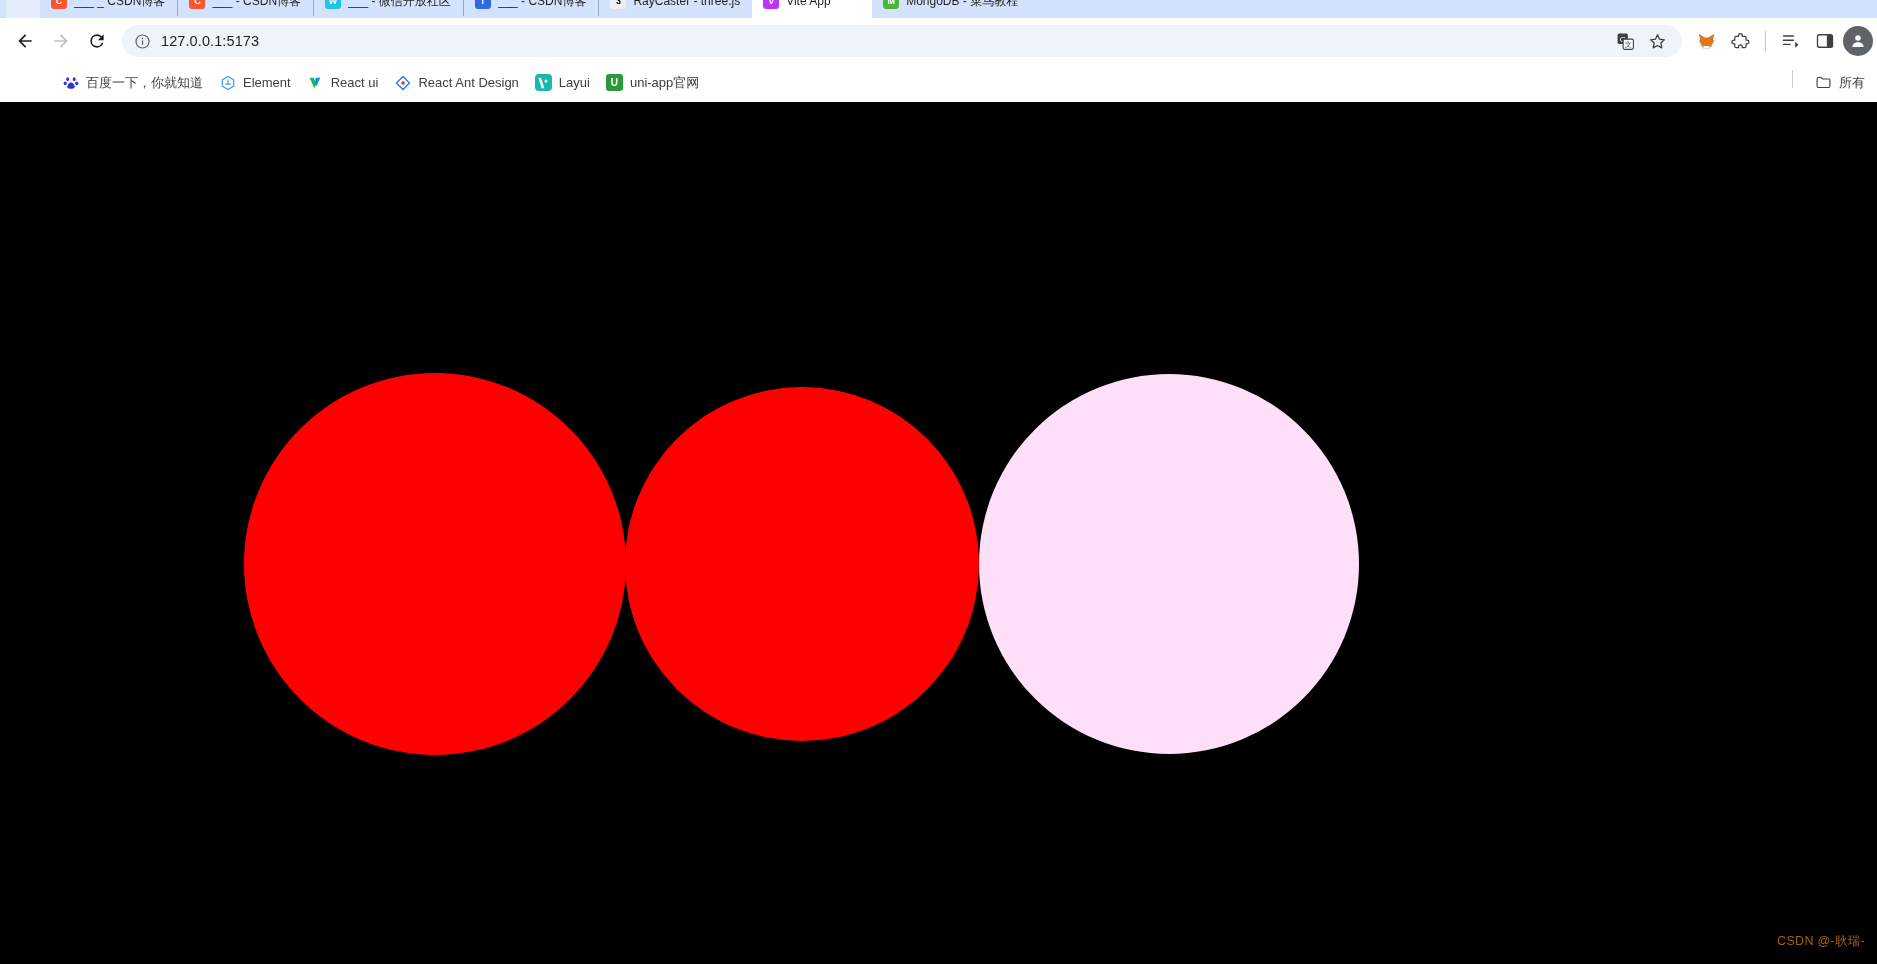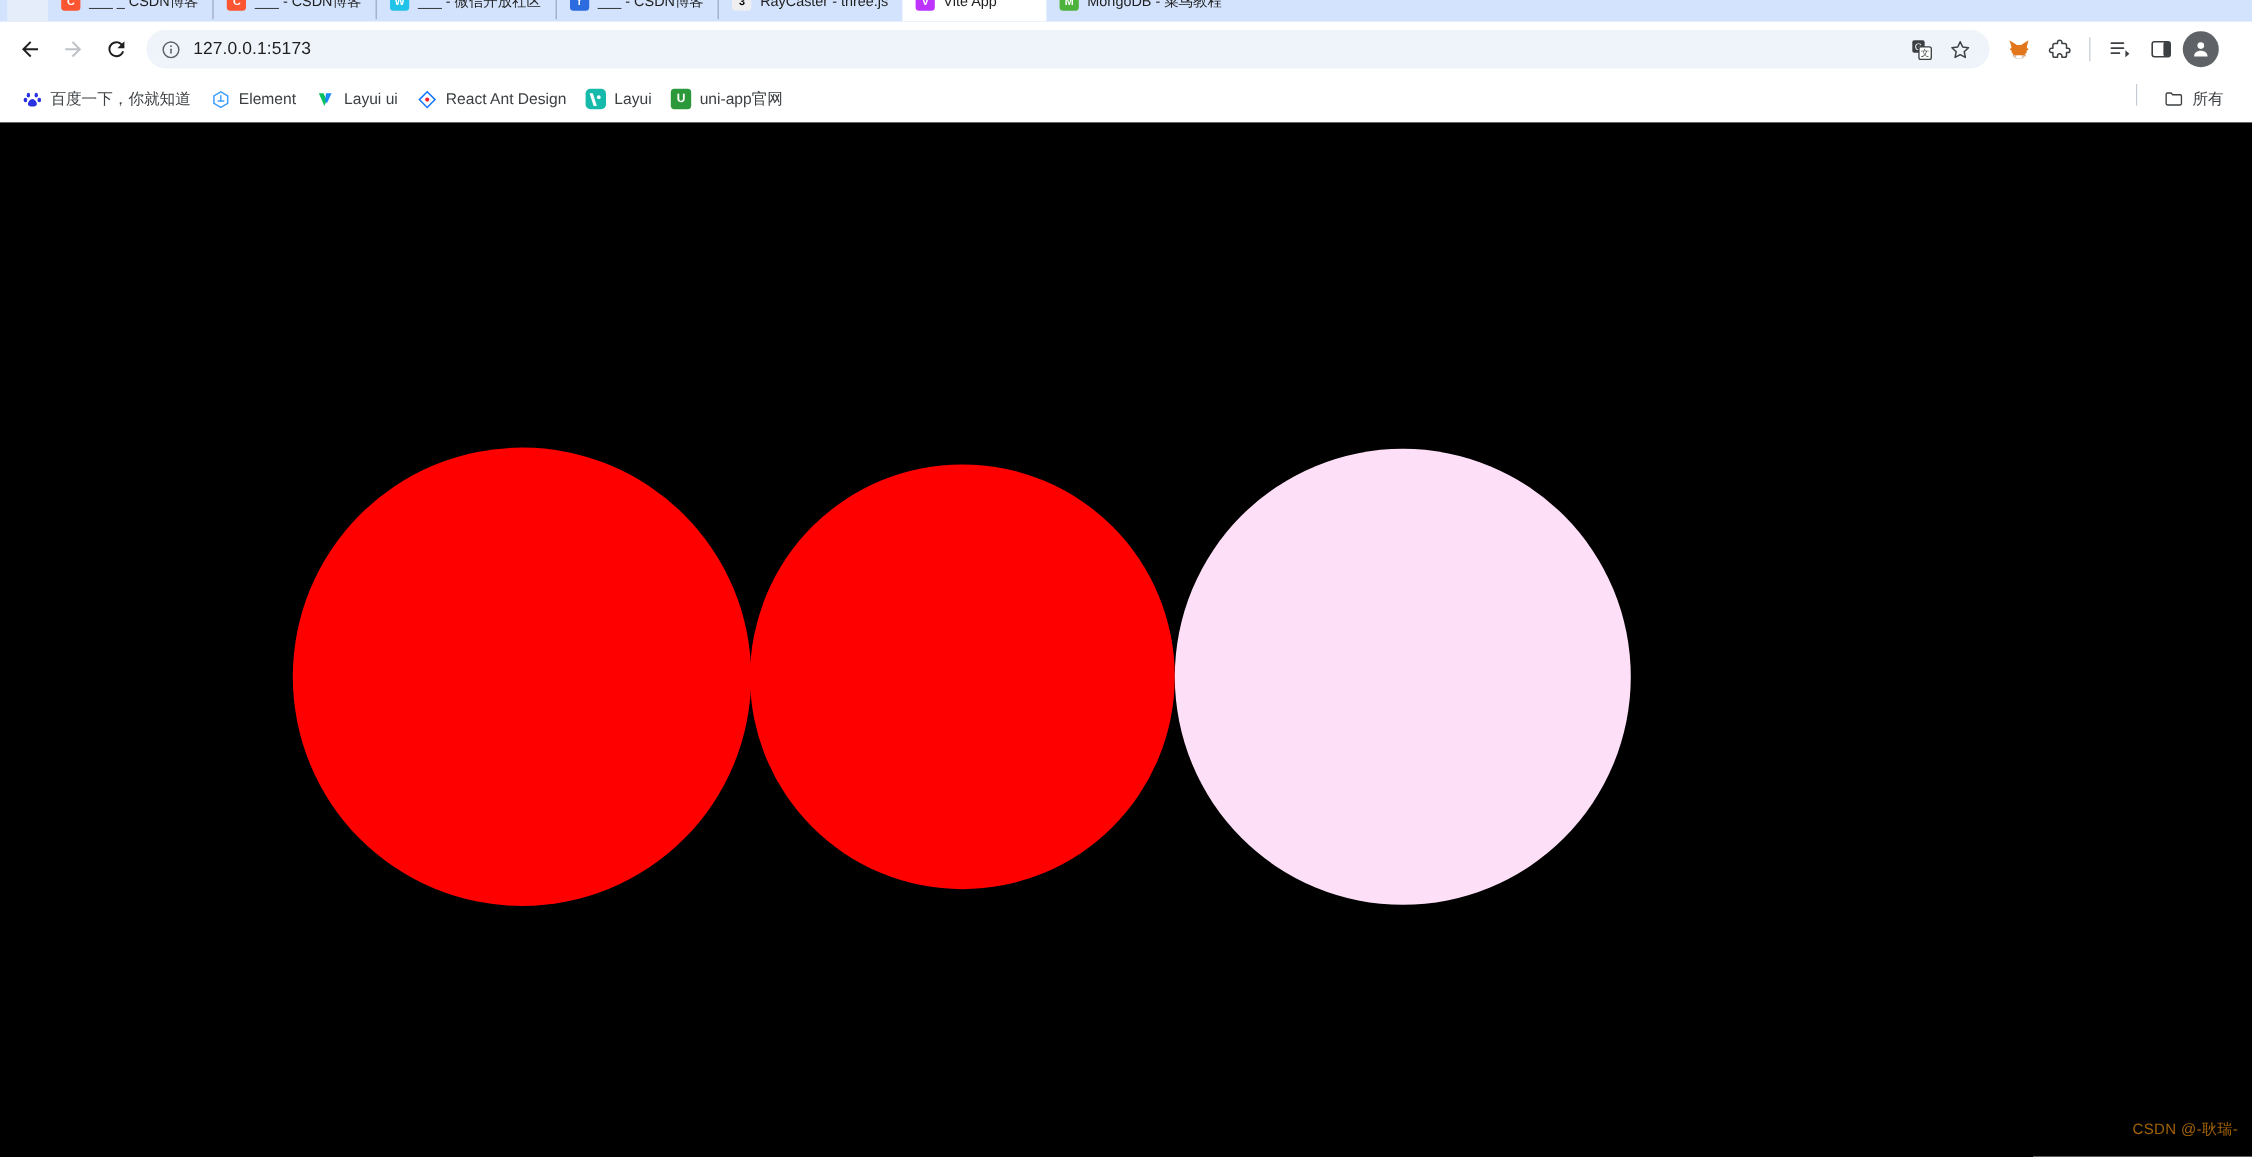--- a/index.html
+++ b/index.html
@@ -77,21 +77,21 @@
     margin-top: -10px;
     flex: 0 0 auto;
   }
 
   
   .toolbar {
     height: 46px;
     background: #ffffff;
     display: flex;
     align-items: center;
-    padding: 0 28px 0 8px;
+    padding: 0 4px 0 8px;
     flex: 0 0 auto;
     gap: 2px;
   }
   .nav-btn {
     width: 34px; height: 34px;
     border-radius: 50%;
     display: flex; align-items: center; justify-content: center;
     flex: 0 0 auto;
     background: transparent;
     border: none;
@@ -155,24 +155,25 @@
     flex: 0 0 auto;
     cursor: pointer;
   }
 
   
   .bookmarks {
     height: 38px;
     background: #ffffff;
     display: flex;
     align-items: center;
-    padding: 0 12px 0 10px;
+    padding: 0 0 0 10px;
     flex: 0 0 auto;
     border-bottom: 1px solid #ffffff;
     position: relative;
+    margin-left: 44px;
   }
   .bm {
     display: flex;
     align-items: center;
     gap: 7px;
     padding: 4px 8px;
     border-radius: 6px;
     font-size: 13px;
     color: #3c4043;
     white-space: nowrap;
@@ -372,21 +373,21 @@
       <span>Element</span>
     </div>
 
     <div class="bm">
       <span class="bm-ico" style="background:transparent">
         <svg width="16" height="16" viewBox="0 0 24 24">
           <path d="M4 4h6l4 9 -3 7z" fill="#07c160"></path>
           <path d="M13 4h7l-6 13-2-4.5z" fill="#1989fa"></path>
         </svg>
       </span>
-      <span>Layui ui</span>
+      <span>React ui</span>
     </div>
 
     <div class="bm">
       <span class="bm-ico" style="background:transparent">
         <svg width="16" height="16" viewBox="0 0 24 24">
           <path d="M12 2.2L21.8 12 12 21.8 2.2 12z" fill="none" stroke="#1677ff" stroke-width="1.9"></path>
           <circle cx="12" cy="12" r="2.6" fill="#f5222d"></circle>
         </svg>
       </span>
       <span>React Ant Design</span>

